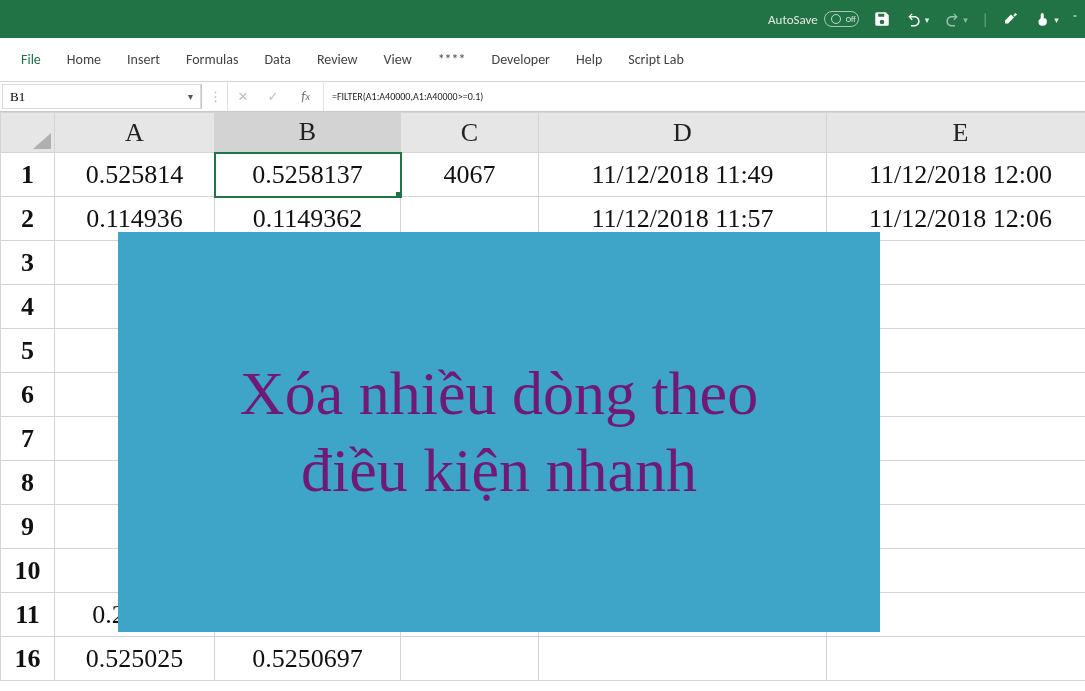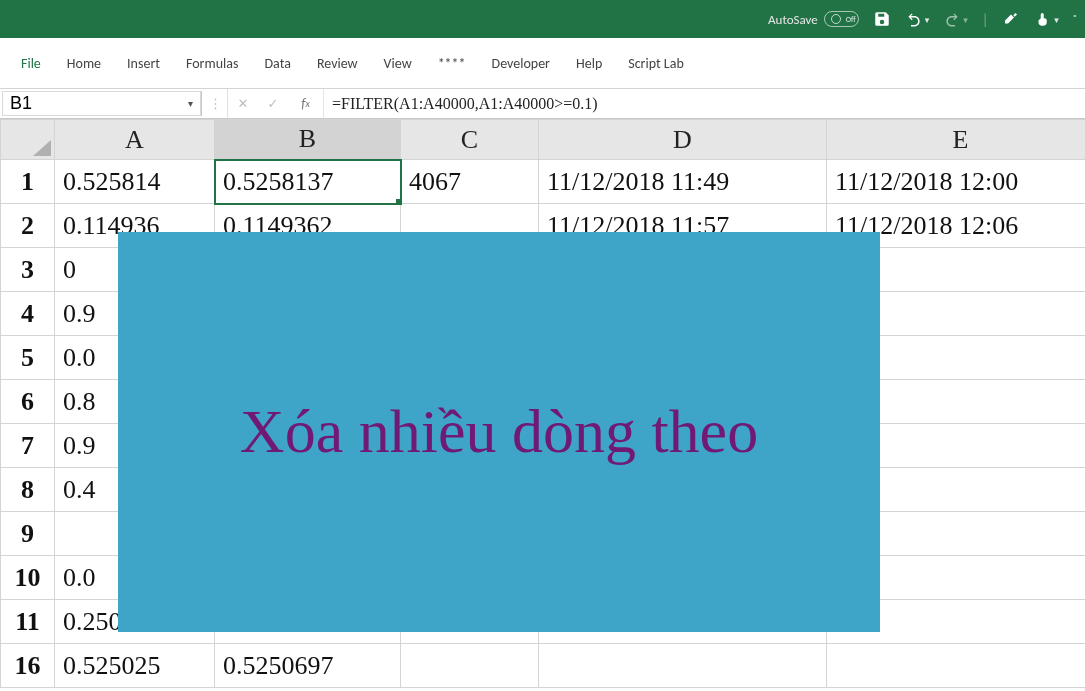--- a/index.html
+++ b/index.html
@@ -70,21 +70,21 @@
     transform: translateX(-50%);
     color: #ffffff;
     font-size: 14px;
     width:100%;
     text-align:center;
     pointer-events:none;
   }
   .title-text { pointer-events:none; display:inline-block; transform: translateX(380px); }
   
   .ribbon {
-    height: 51px;
+    height: 44px;
     background: #ffffff;
     border-bottom: 1px solid #d4d4d4;
     display: flex;
     align-items: center;
     font-size: 14px;
     padding-left: 8px;
   }
   .ribbon-tab {
     padding: 8px 13px;
     color: #444;
@@ -104,30 +104,30 @@
     border-right: 1px solid #c8c8c8;
     display: flex;
     align-items: center;
     padding: 0 8px;
     box-shadow: inset 0 0 0 1px #d9d9d9;
     margin:2px;
     background:#fff;
     justify-content: space-between;
   }
   .namebox input{
-    border:none;outline:none;font-size:18px;width:140px;background:transparent;
+    border:none;outline:none;font-size:13px;width:140px;background:transparent;font-family:Liberation Serif, serif;
   }
   .namebox-arrow{ font-size:10px;color:#555;}
   .fxsep { width:24px; border-right:1px solid #e0e0e0; display:flex;align-items:center;justify-content:center;color:#b8b8b8;font-size:13px;}
   .fx-btn { width:30px; display:flex;align-items:center;justify-content:center;color:#a0a0a0;font-size:13px;}
   .fx-btn.cancel{color:#bdbdbd;}
   .fx-btn.accept{color:#bdbdbd;}
   .fx-label{ width:36px;display:flex;align-items:center;justify-content:center;font-style:italic;color:#777;font-size:14px;border-right:1px solid #e4e4e4;}
   .formula-input{
-    flex:1; padding:0 8px; display:flex;align-items:center;font-size:16px;color:#222;font-family:Liberation Serif, serif;
+    flex:1; padding:0 8px; display:flex;align-items:center;font-size:10px;color:#222;
   }
   
   .sheet-wrap{ position:relative; }
   table.sheet{ border-collapse:collapse; table-layout:fixed; width:1085px;}
   .sheet th, .sheet td{
     border:1px solid #d4d4d4;
     font-family:"Times New Roman", serif;
     font-size:26px;
     color:#111;
     height:44px;
@@ -165,21 +165,21 @@
     text-align:center;
     font-family:"Times New Roman",serif;
     font-size:24px;
   }
   col.c-row{width:54px;}
   col.c-a{width:160px;}
   col.c-b{width:186px;}
   col.c-c{width:138px;}
   col.c-d{width:288px;}
   col.c-e{width:268px;}
-  .num{ text-align:left;margin-left:36px; }
+  .num{ text-align:center;margin-left:36px; }
   .thB{
     background:#d3d3d3 !important;
     border-bottom:2px solid #217346 !important;
   }
   td.sel{
     outline:2px solid #217346;
     outline-offset:-1px;
     position:relative;
   }
   td.sel::after{
@@ -398,14 +398,15 @@
           <td></td>
           <td></td>
     </tr>
   </tbody>
 </table>
 </div>
 
 <div class="overlay">
   <div>
     <span>Xóa nhiều dòng theo</span><br>
+    <span>điều kiện nhanh</span>
   </div>
 </div>
 
 </body></html>

